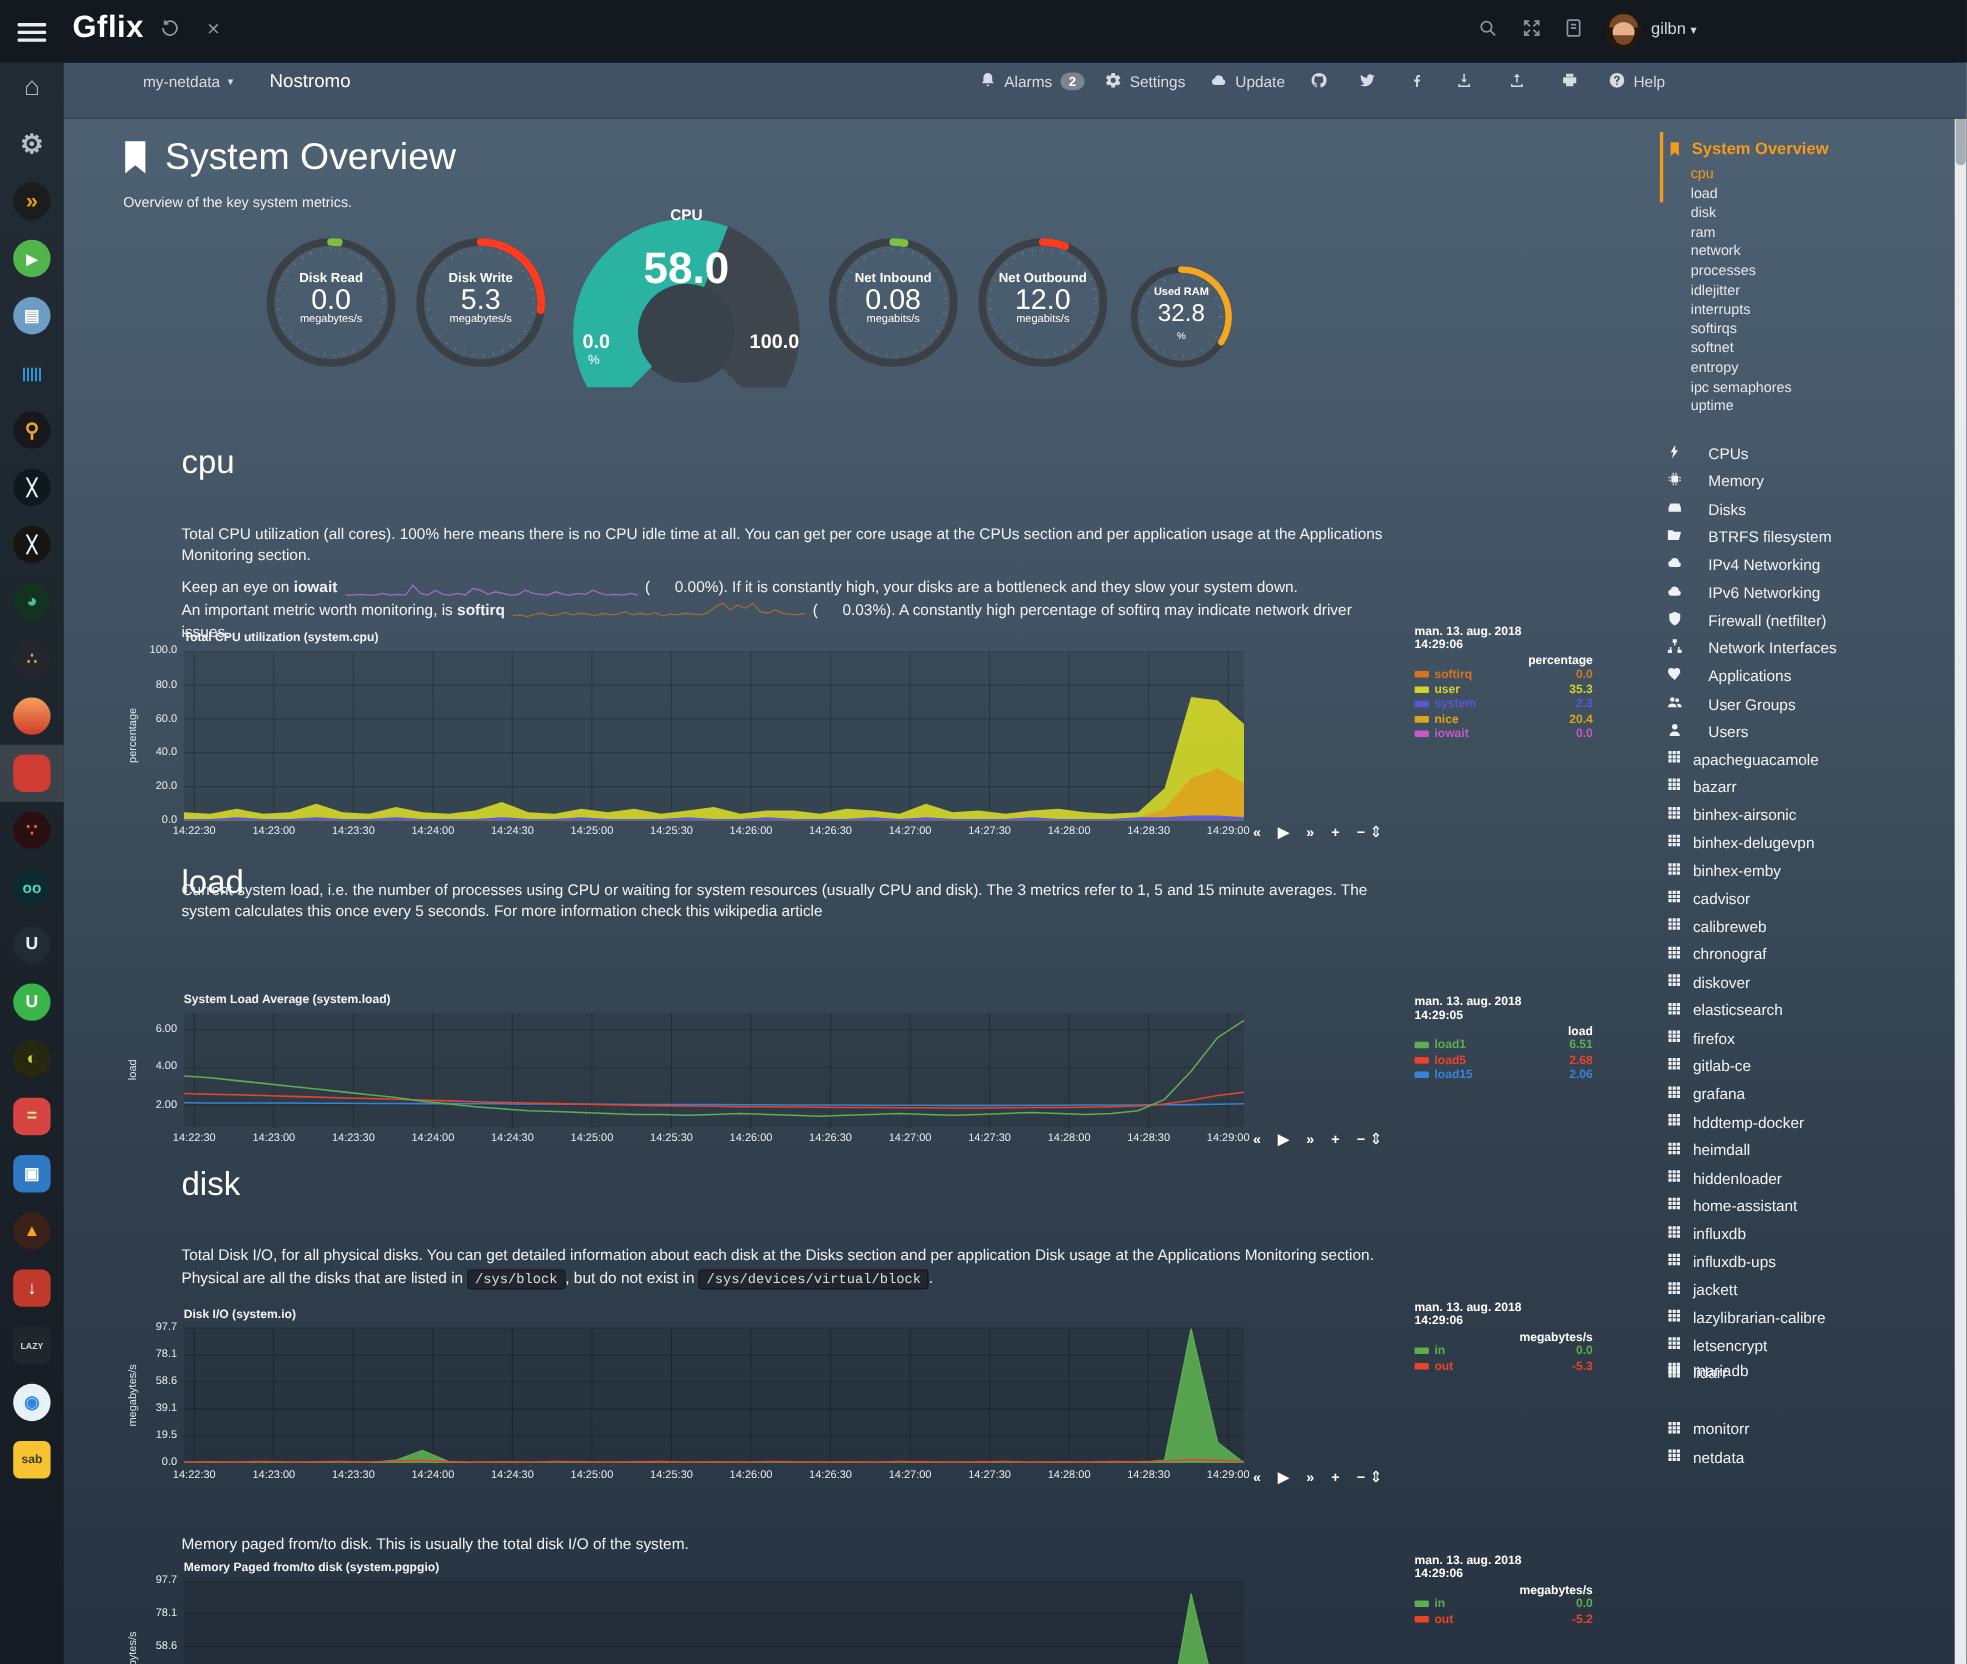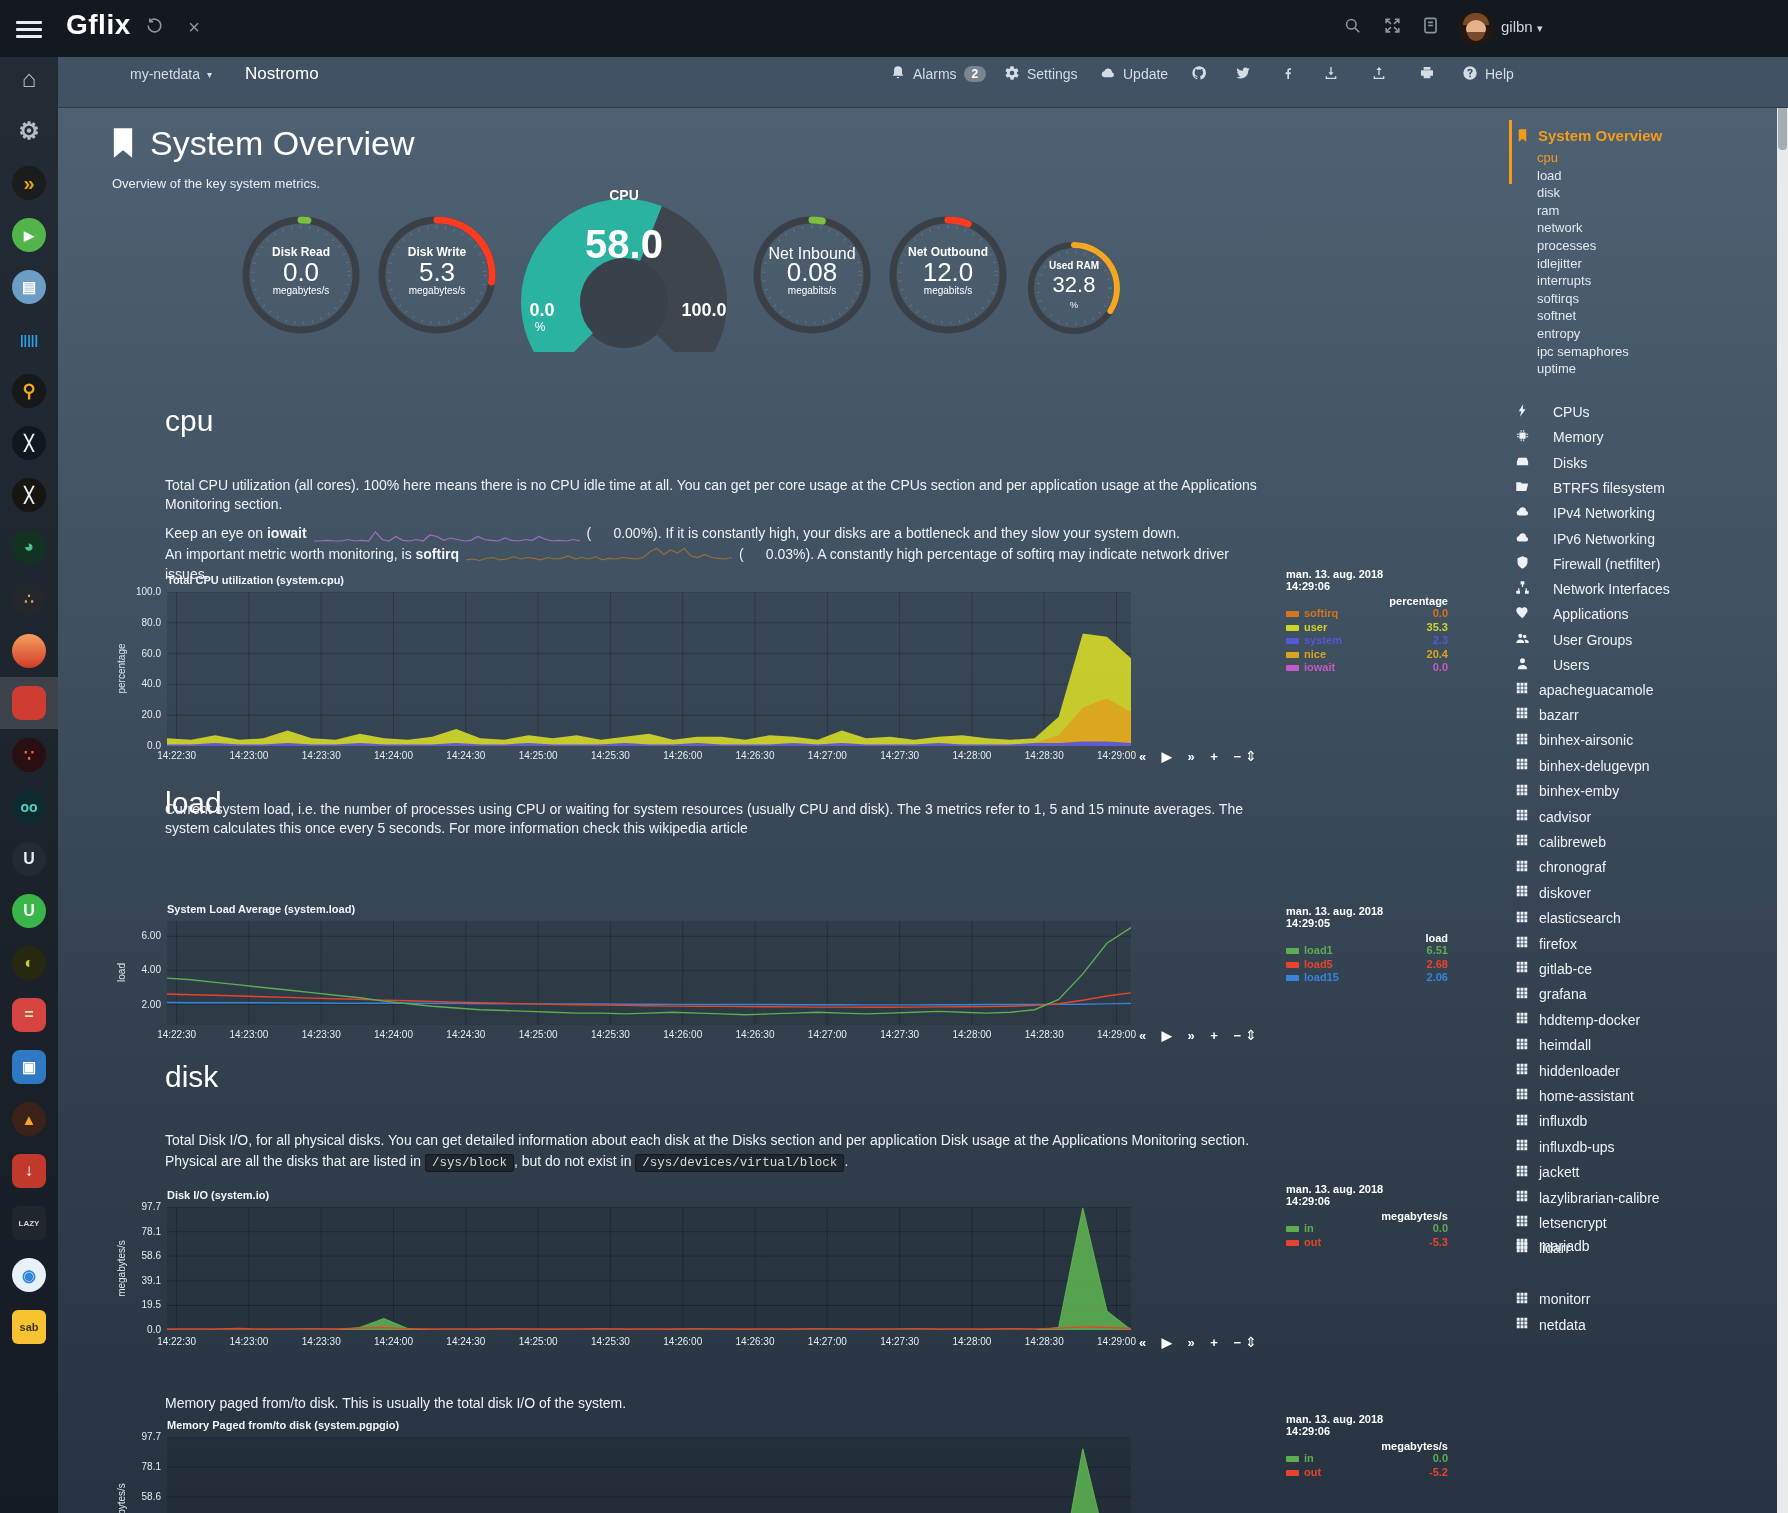--- a/index.html
+++ b/index.html
@@ -275,21 +275,21 @@
         </svg><div class="gtxt" style="top: 32px; font-size: 12px; font-weight: bold;">Disk Write</div><div class="gtxt" style="top: 44px; font-size: 26px;">5.3</div><div class="gtxt" style="top: 72px; font-size: 10px;">megabytes/s</div></div>
       <div class="gauge" style="left: 512px; top: 192px; width: 224px; height: 160px;"><svg width="224" height="160" viewBox="0 0 224 160">
           <circle cx="112" cy="110" r="46" fill="#39414b"></circle>
           <path d="M39.168001537785614,182.83199846221441 A103 103 0 0 1 149.91682892652187,14.233021953510118 L128.19748031812586,69.08983462091695 A44 44 0 0 0 80.88730162779191,141.1126983722081 Z" fill="#2bb3a2"></path>
           <path d="M149.91682892652187,14.233021953510118 A103 103 0 0 1 184.83199846221447,182.8319984622143 L143.11269837220811,141.11269837220806 A44 44 0 0 0 128.19748031812586,69.08983462091695 Z" fill="#3f454d"></path>
         </svg><div class="gtxt" style="top: -5px; font-size: 14px; font-weight: bold;">CPU</div><div class="gtxt" style="top: 30px; font-size: 40px; font-weight: bold;">58.0</div><div class="gtxt" style="top: 108px; left: -82px; font-size: 18px; font-weight: bold;">0.0</div><div class="gtxt" style="top: 108px; left: 80px; font-size: 18px; font-weight: bold;">100.0</div><div class="gtxt" style="top: 128px; left: -84px; font-size: 12px;">%</div></div>
       <div class="gauge" style="left: 750px; top: 213px; width: 124px; height: 124px;"><svg width="124" height="124">
           <circle cx="62" cy="62" r="55" fill="none" stroke="#3a4046" stroke-width="7"></circle>
           <circle cx="62" cy="62" r="48" fill="none" stroke="rgba(255,255,255,0.15)" stroke-width="3" stroke-dasharray="1 8"></circle>
           <path d="M62.0 7.0 A55 55 0 0 1 72.3 8.0" fill="none" stroke="#7ac143" stroke-width="7" stroke-linecap="round"></path>
-        </svg><div class="gtxt" style="top: 32px; font-size: 16px; font-weight: normal;">Net Inbound</div><div class="gtxt" style="top: 44px; font-size: 26px;">0.08</div><div class="gtxt" style="top: 72px; font-size: 10px;">megabits/s</div></div>
+        </svg><div class="gtxt" style="top: 32px; font-size: 12px; font-weight: bold;">Net Inbound</div><div class="gtxt" style="top: 44px; font-size: 26px;">0.08</div><div class="gtxt" style="top: 72px; font-size: 10px;">megabits/s</div></div>
       <div class="gauge" style="left: 886px; top: 213px; width: 124px; height: 124px;"><svg width="124" height="124">
           <circle cx="62" cy="62" r="55" fill="none" stroke="#3a4046" stroke-width="7"></circle>
           <circle cx="62" cy="62" r="48" fill="none" stroke="rgba(255,255,255,0.15)" stroke-width="3" stroke-dasharray="1 8"></circle>
           <path d="M62.0 7.0 A55 55 0 0 1 82.2 10.9" fill="none" stroke="#ff3b1f" stroke-width="7" stroke-linecap="round"></path>
         </svg><div class="gtxt" style="top: 32px; font-size: 12px; font-weight: bold;">Net Outbound</div><div class="gtxt" style="top: 44px; font-size: 26px;">12.0</div><div class="gtxt" style="top: 72px; font-size: 10px;">megabits/s</div></div>
       <div class="gauge" style="left: 1024px; top: 238px; width: 100px; height: 100px;"><svg width="100" height="100">
           <circle cx="50" cy="50" r="43" fill="none" stroke="#3a4046" stroke-width="6"></circle>
           <circle cx="50" cy="50" r="36" fill="none" stroke="rgba(255,255,255,0.15)" stroke-width="3" stroke-dasharray="1 8"></circle>
           <path d="M50.0 7.0 A43 43 0 0 1 86.3 73.0" fill="none" stroke="#f5a623" stroke-width="6" stroke-linecap="round"></path>
         </svg><div class="gtxt" style="top: 22px; font-size: 10px; font-weight: bold;">Used RAM</div><div class="gtxt" style="top: 34px; font-size: 22px;">32.8</div><div class="gtxt" style="top: 62px; font-size: 9px;">%</div></div>

